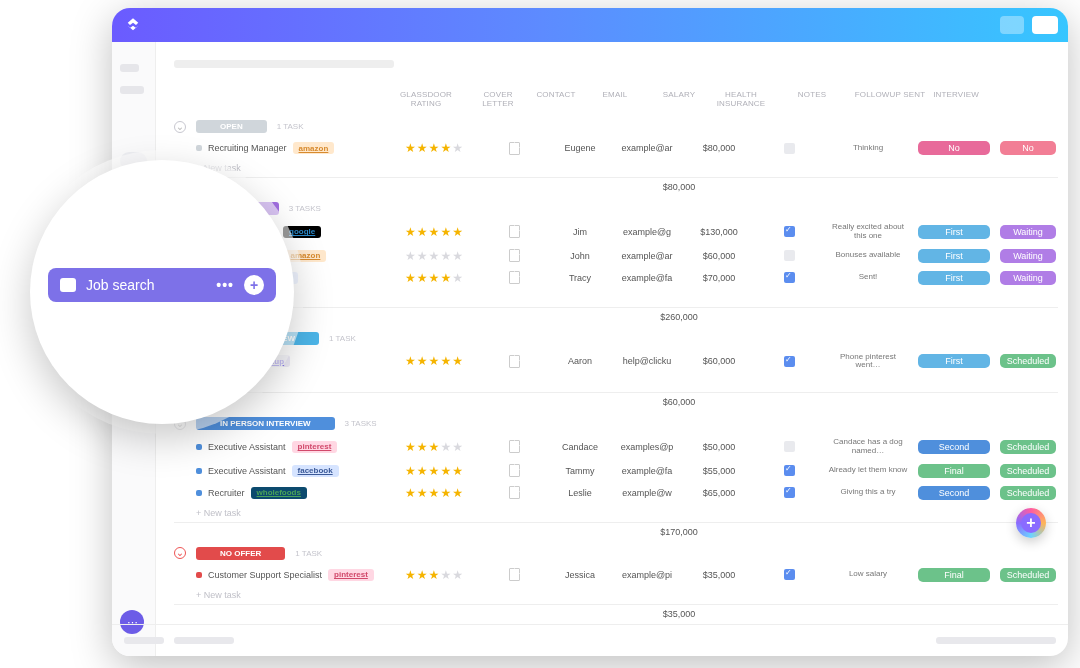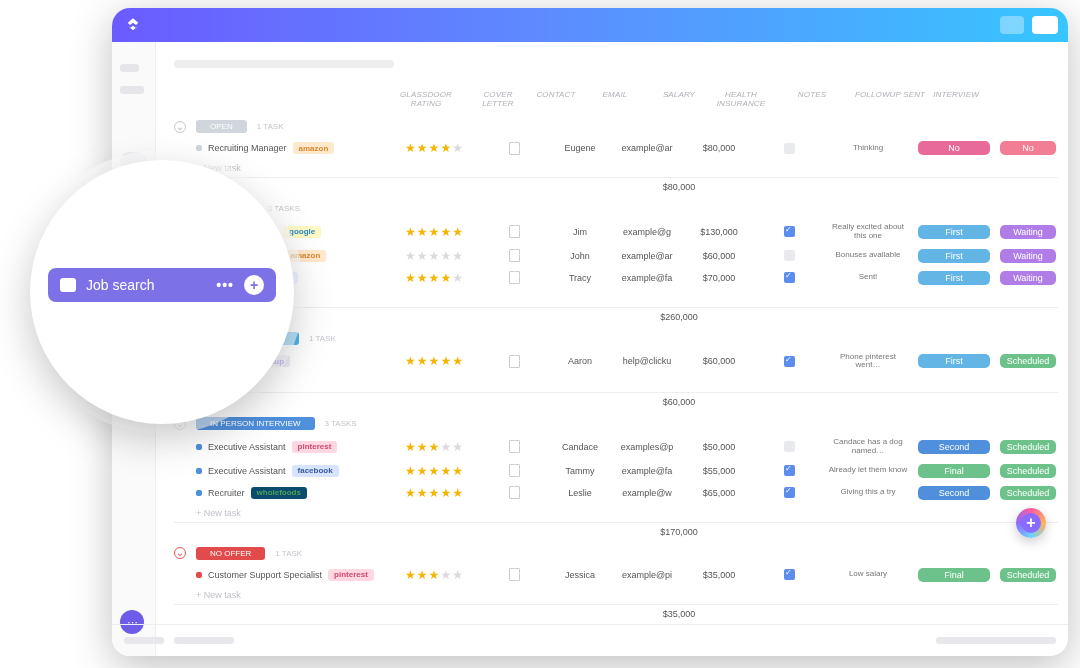--- a/index.html
+++ b/index.html
@@ -17,35 +17,35 @@
 
 .lside { width: 44px; background: #fafafb; border-right: 1px solid #eee; padding: 22px 8px; display: flex; flex-direction: column; gap: 14px; }
 .lside .bar1 { height: 8px; width: 70%; background: #e6e6ea; border-radius: 3px; }
 .lside .bar2 { height: 8px; width: 90%; background: #e6e6ea; border-radius: 3px; }
 .lside .sbox { margin-top: 44px; height: 18px; width: 100%; background: #edeef2; border-radius: 9px; }
 .lside .chatbub { margin-top: auto; width: 24px; height: 24px; border-radius: 50%; background: #6c5ce7; display:flex;align-items:center;justify-content:center;color:#fff;font-size:11px;letter-spacing:-1px; }
 
 .main { flex: 1; overflow: hidden; padding: 18px 10px 10px 18px; font-size: 10px; color: #555; }
 .topph { height: 8px; width: 220px; background: #eee; border-radius: 3px; margin-bottom: 22px; }
 
-.colheads { display: grid; grid-template-columns: 210px 80px 60px 52px 62px 62px 58px 80px 72px 56px 56px; gap: 2px; font-size: 8px; color: #b0b0b8; text-transform: uppercase; letter-spacing: .02em; padding: 0 0 6px 0; font-style: italic; }
+.colheads { display: grid; grid-template-columns: 210px 80px 60px 52px 62px 62px 58px 80px 72px 56px 56px; gap: 2px; font-size: 8px; color: #b0b0b8; text-transform: uppercase; letter-spacing: .02em; padding: 0 0 6px 0; }
 .colheads > div { text-align: center; }
 .colheads > div:first-child { text-align: left; }
 
 .group { margin-bottom: 6px; }
 .ghead { display: flex; align-items: center; gap: 10px; font-size: 8.5px; margin: 6px 0 4px; }
 .ghead .tog { width: 12px; height: 12px; border: 1.5px solid #c8c8d0; border-radius: 50%; display:flex;align-items:center;justify-content:center;color:#bbb;font-size:10px;line-height:1; }
 .ghead .tog.red { border-color:#e55; color:#e55; }
-.gbadge { padding: 2px 14px; border-radius: 3px; color: #fff; font-size: 8px; font-weight: 400; text-transform: uppercase; }
+.gbadge { padding: 2px 24px; border-radius: 3px; color: #fff; font-size: 8px; font-weight: 700; text-transform: uppercase; }
 .gcount { color: #c4c4cc; text-transform: uppercase; font-size:8px; }
 
 .row { display: grid; grid-template-columns: 210px 80px 60px 52px 62px 62px 58px 80px 72px 56px 56px; gap: 10px; align-items: center; padding: 4px 0; font-size: 9px; color: #555; }
 .titlecell { display: flex; align-items: center; gap: 6px; padding-left: 22px; }
 .dot { width: 6px; height: 6px; border-radius: 2px; }
-.tag { padding: 1.5px 6px; border-radius: 3px; font-size: 8px; font-weight: 600; }
+.tag { padding: 1.5px 6px; border-radius: 3px; font-size: 8px; font-weight: 600; text-decoration: underline; }
 .stars { display: flex; gap: 1px; justify-content:center; }
 .star { font-size: 12px; color: #d9d9de; line-height:1; }
 .star.on { color: #f5b400; }
 .docph { width:11px; height:13px; border:1px solid #ccc; border-radius:1px; margin:0 auto; position:relative; }
 .docph::after{content:"";position:absolute;right:-1px;top:-1px;border:3px solid transparent;border-left-color:#fff;border-bottom-color:#fff;}
 .ck { width:11px; height:11px; border-radius:2px; background:#5b8def; margin:0 auto; position:relative; }
 .ck::after{content:"✓";color:#fff;font-size:8px;position:absolute;left:1.5px;top:-1px;}
 .ck.off { background:#e9eaee; }
 .ck.off::after{display:none;}
 .cell { text-align:center; white-space:nowrap; overflow:hidden; text-overflow:ellipsis; }
@@ -166,21 +166,21 @@
           <div class="group">
             <div class="ghead">
               <span class="tog">⌄</span>
               <span class="gbadge" style="background:#a06de0">APPLIED</span>
               <span class="gcount">3 TASKS</span>
             </div>
             <div class="row">
               <div class="titlecell">
                 <span class="dot" style="background:#a06de0"></span>
                 <span>Product Manager</span>
-                <span class="tag" style="background:#fef9c3;color:#2a88c9">google</span>
+                <span class="tag" style="background:#000000;color:#2a88c9">google</span>
               </div>
               <div class="cell">
                 <div class="stars">
                   <span class="star on" style="color:#f5b400">★</span>
                   <span class="star on" style="color:#f5b400">★</span>
                   <span class="star on" style="color:#f5b400">★</span>
                   <span class="star on" style="color:#f5b400">★</span>
                   <span class="star on" style="color:#f5b400">★</span>
                 </div>
               </div>

